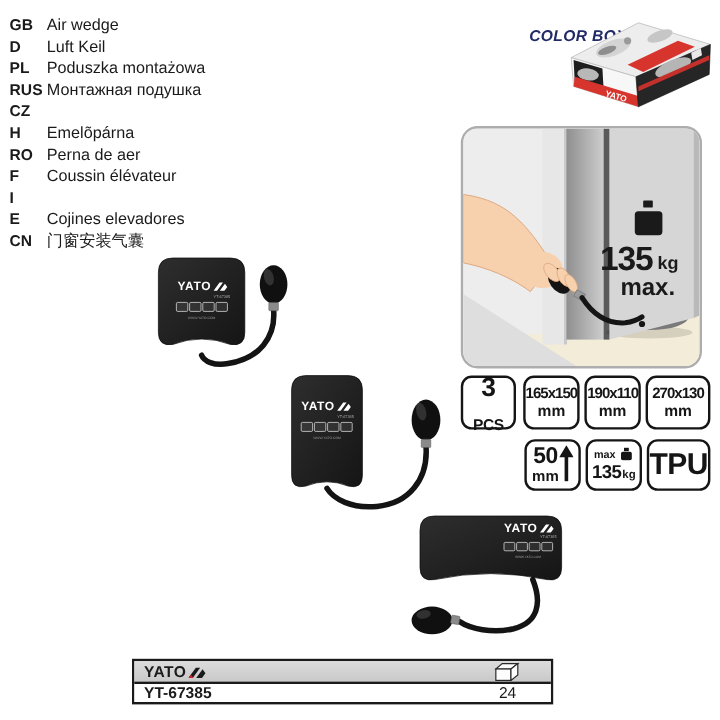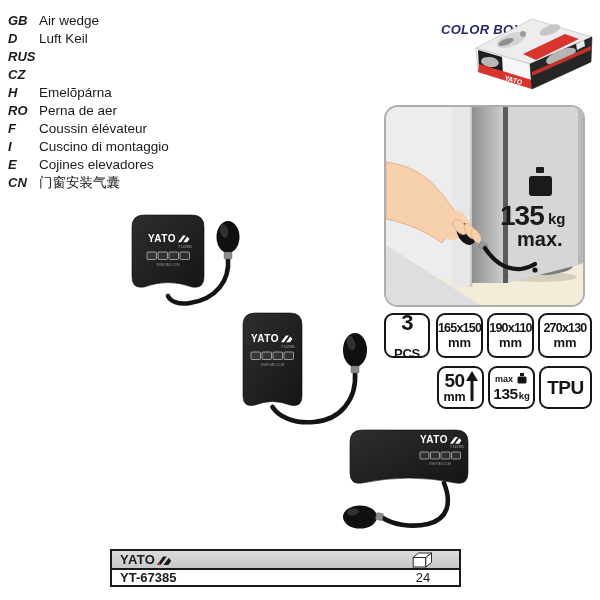--- a/index.html
+++ b/index.html
@@ -2,21 +2,21 @@
 <html><head>
 <meta charset="utf-8">
 <style>
   html,body{margin:0;padding:0;background:#fff;}
   .page{position:relative;width:600px;height:600px;background:#fff;overflow:hidden;
         font-family:"Liberation Sans",sans-serif;color:#1a1a1a;}
 
   
   .lang-list{position:absolute;left:8px;top:12px;}
   .lang-row{display:flex;height:18px;line-height:18px;font-size:13.5px;}
-  .lang-code{width:31px;flex:none;font-weight:bold;font-style:italic;font-size:13px;}
+  .lang-code{width:31px;flex:none;font-weight:bold;font-size:13px;}
   .lang-name{white-space:nowrap;}
 
   
   .colorbox-label{position:absolute;left:417px;top:22px;font-size:13px;font-style:italic;
                   font-weight:bold;color:#222a68;letter-spacing:0.3px;margin-left:24px;}
   .product-box{position:absolute;left:466px;top:12px;}
 
   
   .illustration{position:absolute;left:384px;top:105px;width:197px;height:198px;
                 border:2px solid #adadad;border-radius:14px;overflow:hidden;background:#ededed;}
@@ -31,21 +31,21 @@
   .spec-mm{font-size:13px;margin-top:2px;}
   .spec-row{display:flex;gap:0;}
   .h-col{display:flex;flex-direction:column;align-items:center;}
   .h-val{font-size:19px;letter-spacing:-0.5px;}
   .h-unit{font-size:12.5px;margin-top:1px;}
   .mx-top{display:flex;align-items:flex-end;gap:3px;}
   .mx-label{font-size:9px;}
   .mx-bottom{display:flex;align-items:baseline;margin-top:2px;}
   .mx-val{font-size:15.5px;letter-spacing:-0.5px;}
   .mx-unit{font-size:9.5px;margin-left:1px;}
-  .spec-tpu{font-size:19px;letter-spacing:-0.5px;}
+  .spec-tpu{font-size:25px;letter-spacing:-0.5px;}
 
   .prod{position:absolute;}
 
   
   .footer-table{position:absolute;left:110px;top:549px;width:347px;border:2px solid #1a1a1a;}
   .ft-header{height:17px;background:linear-gradient(#dcdcdc,#c9c9c9);border-bottom:2px solid #1a1a1a;
              display:flex;align-items:center;justify-content:space-between;padding:0 8px;}
   .ft-brand{display:flex;align-items:center;gap:2px;font-size:13px;font-weight:bold;letter-spacing:0.4px;}
   .ft-right{width:40px;display:flex;justify-content:center;margin-right:8px;}
   .ft-row{height:15px;background:#fff;display:flex;align-items:center;justify-content:space-between;
@@ -60,40 +60,44 @@
   <div class="lang-list">
     <div class="lang-row">
         <span class="lang-code">GB</span>
         <span class="lang-name">Air wedge</span>
       </div>
     <div class="lang-row">
         <span class="lang-code">D</span>
         <span class="lang-name">Luft Keil</span>
       </div>
     <div class="lang-row">
+        <span class="lang-code">PL</span>
+        <span class="lang-name">Poduszka montażowa</span>
+      </div>
+    <div class="lang-row">
         <span class="lang-code">RUS</span>
+        <span class="lang-name">Монтажная подушка</span>
       </div>
     <div class="lang-row">
         <span class="lang-code">CZ</span>
       </div>
     <div class="lang-row">
         <span class="lang-code">H</span>
         <span class="lang-name">Emelõpárna</span>
       </div>
     <div class="lang-row">
         <span class="lang-code">RO</span>
         <span class="lang-name">Perna de aer</span>
       </div>
     <div class="lang-row">
         <span class="lang-code">F</span>
         <span class="lang-name">Coussin élévateur</span>
       </div>
     <div class="lang-row">
         <span class="lang-code">I</span>
-        <span class="lang-name">Cuscino di montaggio</span>
       </div>
     <div class="lang-row">
         <span class="lang-code">E</span>
         <span class="lang-name">Cojines elevadores</span>
       </div>
     <div class="lang-row">
         <span class="lang-code">CN</span>
         <span class="lang-name">门窗安装气囊</span>
       </div>
   </div>

